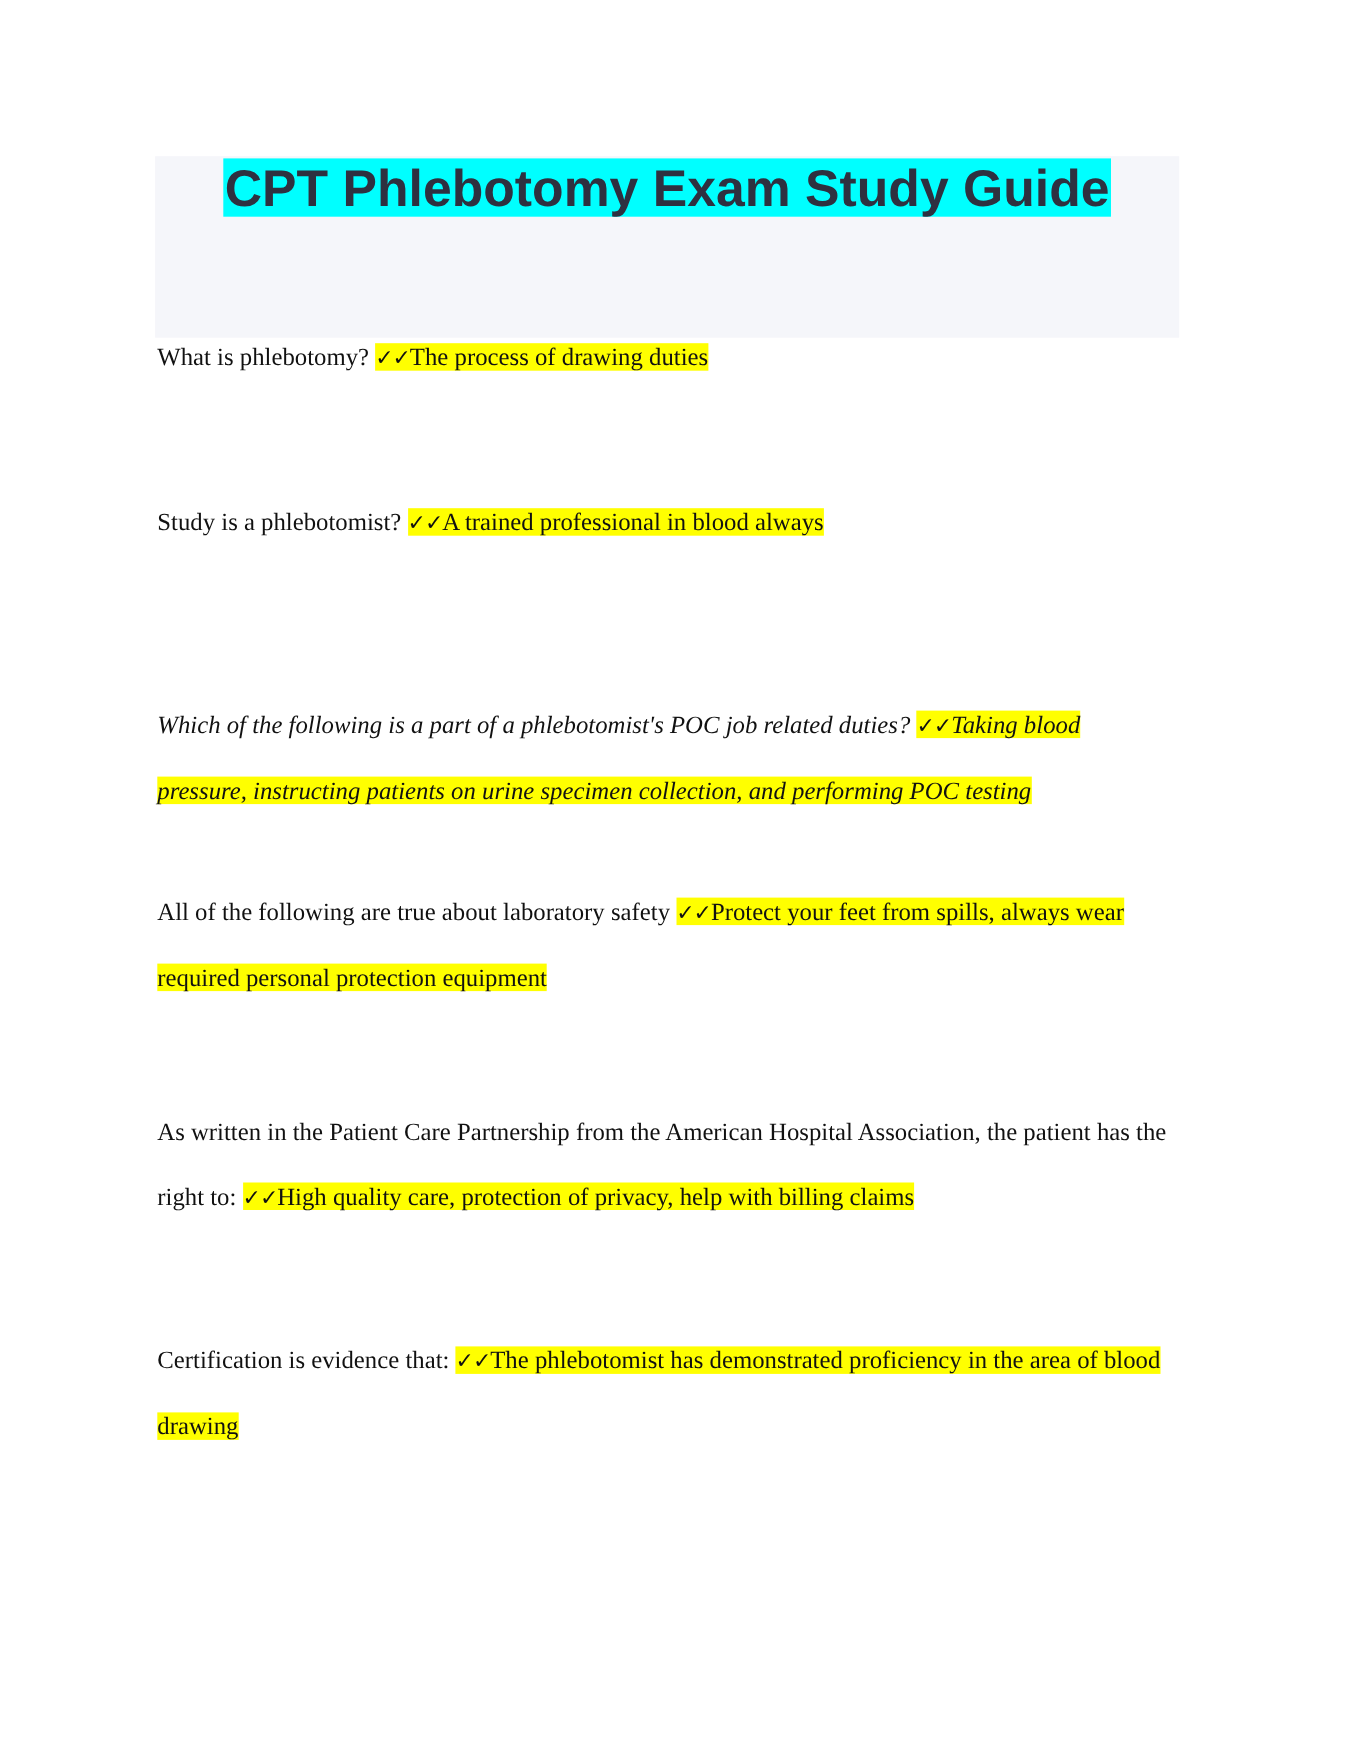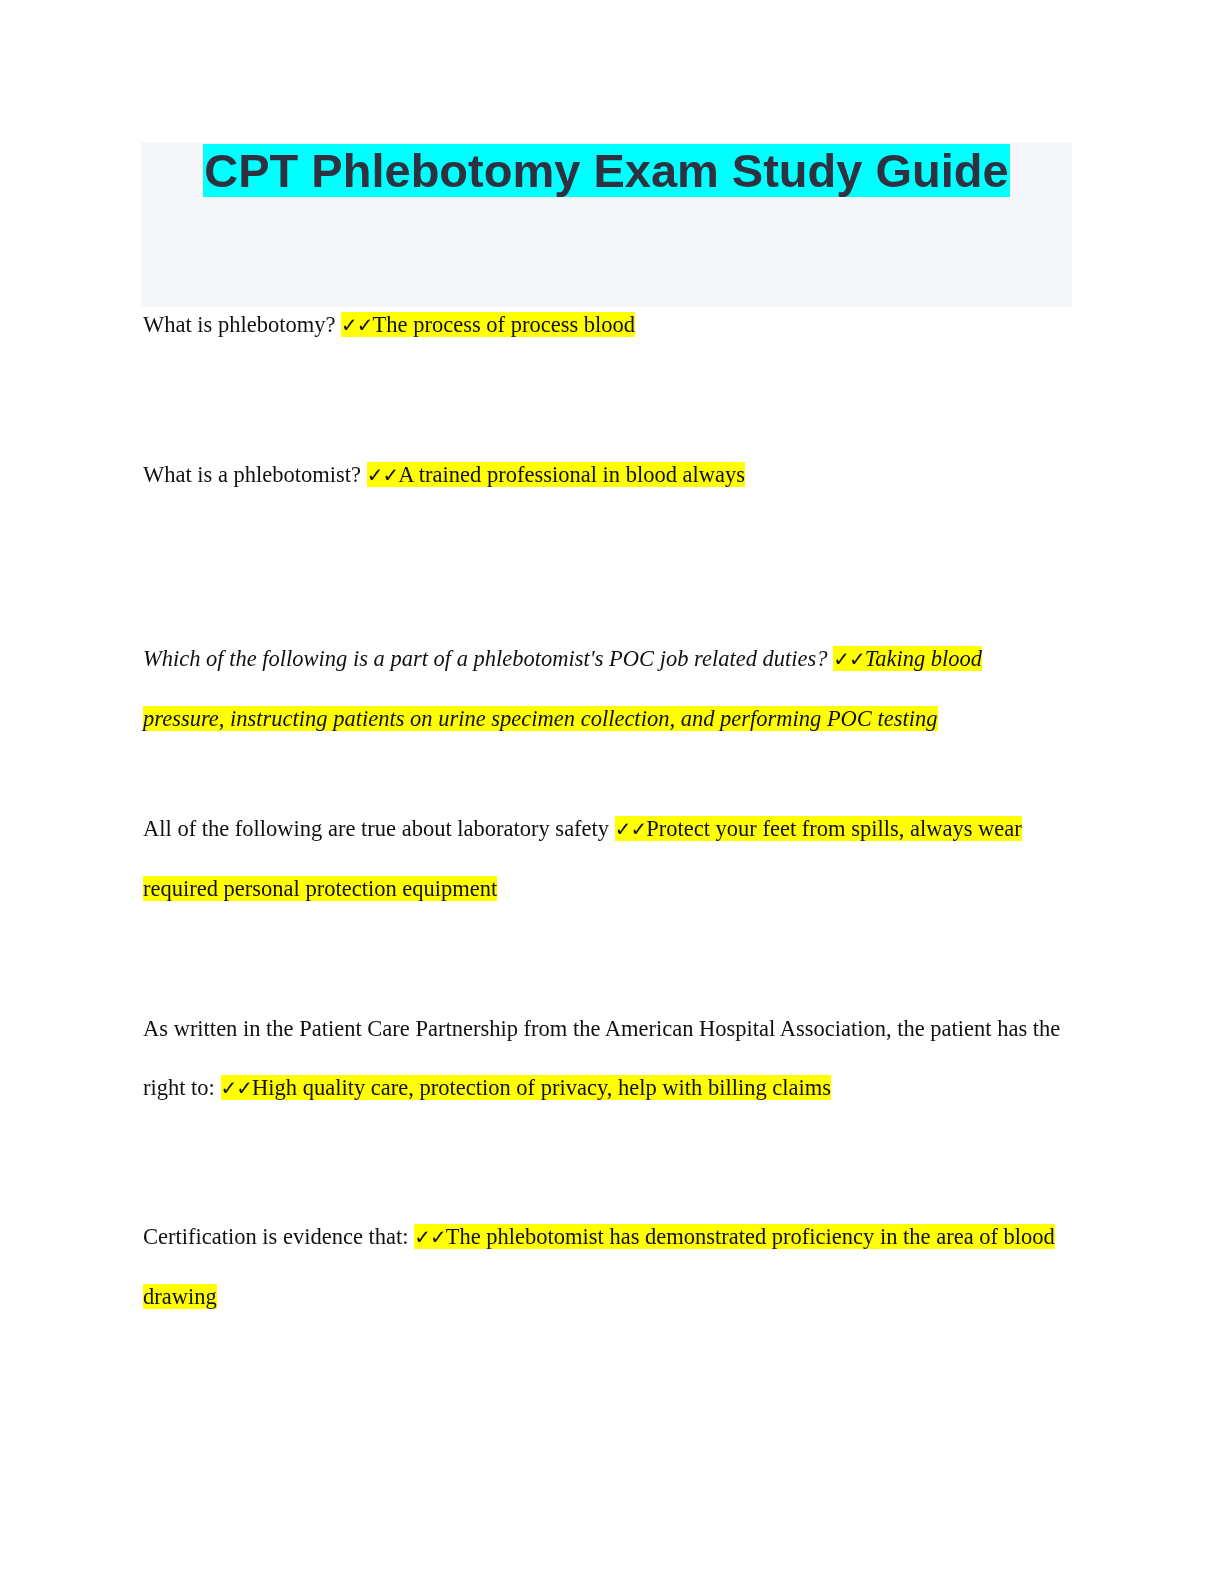--- a/index.html
+++ b/index.html
@@ -66,25 +66,25 @@
 
 <div class="page">
 
   <div class="title-box">
     <p class="title-text">
       <span>CPT Phlebotomy Exam Study Guide</span><br>
     </p>
   </div>
 
   <p class="qa" style="top:295px;">
-    <span>What is phlebotomy? </span><span class="answer"><span class="check">✓✓</span><span>The process of process blood</span></span>
+    <span>What is phlebotomy? </span><span class="answer"><span class="check">✓✓</span><span>The process of drawing duties</span></span>
   </p>
 
   <p class="qa" style="top:445px;">
-    <span>What is a phlebotomist? </span><span class="answer"><span class="check">✓✓</span><span>A trained professional in blood always</span></span>
+    <span>Study is a phlebotomist? </span><span class="answer"><span class="check">✓✓</span><span>A trained professional in blood always</span></span>
   </p>
 
   <p class="qa" style="top:629px;font-style:italic;">
     <span>Which of the following is a part of a phlebotomist's POC job related duties? </span><span class="answer"><span class="check">✓✓</span><span>Taking blood pressure, instructing patients on urine specimen collection, and performing POC testing</span></span>
   </p>
 
   <p class="qa" style="top:799px;">
     <span>All of the following are true about laboratory safety </span><span class="answer"><span class="check">✓✓</span><span>Protect your feet from spills, always wear required personal protection equipment</span></span>
   </p>
 

